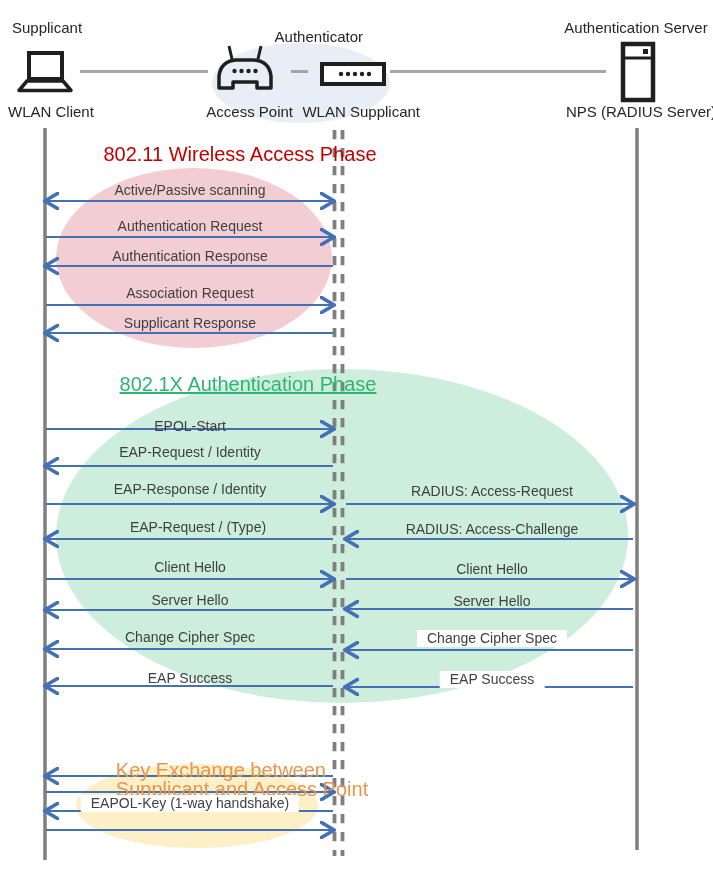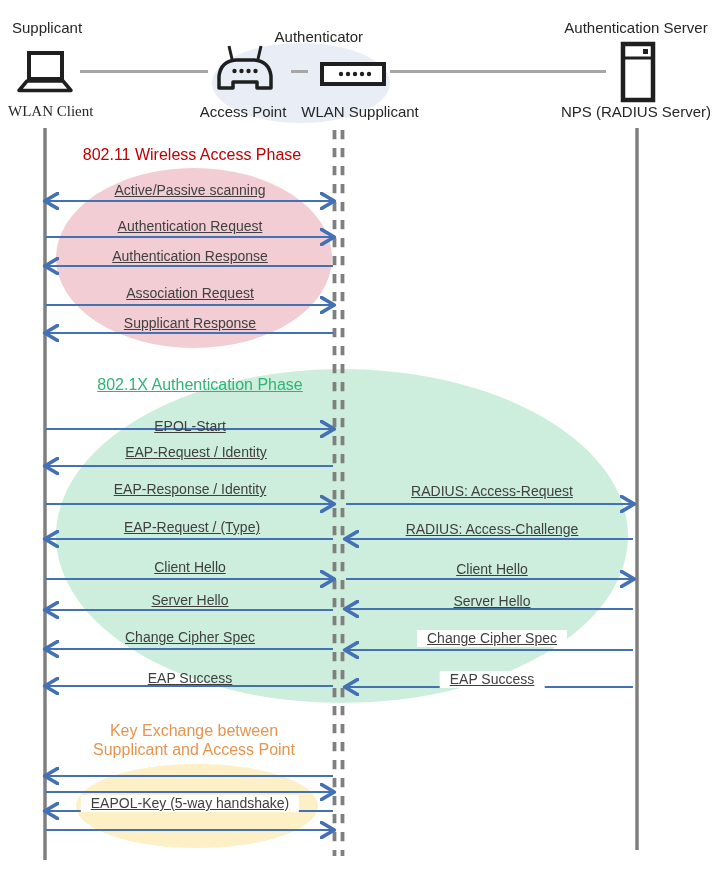--- a/index.html
+++ b/index.html
@@ -1,26 +1,26 @@
 <!DOCTYPE html>
 <html><head>
 <meta charset="utf-8">
 <style>
   html,body{margin:0;padding:0;background:#fff;}
   .canvas{position:relative;width:713px;height:875px;background:#ffffff;
           font-family:"Liberation Sans",sans-serif;overflow:hidden;}
   .role-label{position:absolute;font-size:15px;color:#262626;white-space:nowrap;}
-  .node-label{position:absolute;font-size:15px;color:#262626;white-space:nowrap;text-align:center;}
+  .node-label{position:absolute;font-size:15px;color:#262626;white-space:nowrap;text-align:right;}
   .connector{position:absolute;height:3px;background:#a6a6a6;}
   .top-ellipse{position:absolute;border-radius:50%;background:#e9edf6;}
   #diagram-svg{position:absolute;left:0;top:0;}
-  .phase-title{position:absolute;font-size:16px;font-weight:400;transform:translateX(-50%);
-               text-align:center;white-space:pre-line;line-height:19px;}
+  .phase-title{position:absolute;font-size:20px;font-weight:400;transform:translateX(-50%);
+               white-space:pre-line;line-height:19px;margin-left:48px;}
   .msg-label{position:absolute;font-size:14px;color:#3f3f3f;white-space:nowrap;
-             transform:translateX(-50%);line-height:17px;text-decoration:underline;}
+             transform:translateX(-50%);line-height:17px;}
   .msg-label.white-bg{background:#ffffff;padding:0 10px;}
   .icon-wrap{position:absolute;}
 </style>
 </head>
 <body>
 
 <div class="canvas">
 
   <div class="role-label" style="left:12px;top:19px;">Supplicant</div>
   <div class="role-label" style="left:243px;top:28px;width:120px;text-align:right;">Authenticator</div>
@@ -60,21 +60,21 @@
     </svg>
   </span>
   <span class="icon-wrap" style="left:620px;top:41px;">
     <svg width="36" height="62" viewBox="0 0 36 62">
       <rect x="3" y="3" width="30" height="56" fill="none" stroke="#1f1f1f" stroke-width="4.5"></rect>
       <line x1="5" y1="17" x2="31" y2="17" stroke="#1f1f1f" stroke-width="3"></line>
       <rect x="23" y="8" width="5" height="5" fill="#1f1f1f"></rect>
     </svg>
   </span>
 
-  <div class="node-label" style="left:8px;top:103px;text-align:left;font-family:Liberation Serif, serif;">WLAN Client</div>
+  <div class="node-label" style="left:8px;top:103px;text-align:left;">WLAN Client</div>
   <div class="node-label" style="left:193px;top:103px;width:100px;">Access Point</div>
   <div class="node-label" style="left:300px;top:103px;width:120px;">WLAN Supplicant</div>
   <div class="node-label" style="left:556px;top:103px;width:160px;">NPS (RADIUS Server)</div>
 
   <svg id="diagram-svg" width="713" height="875">
     <defs>
       <marker id="head" viewBox="0 0 10 10" refX="7.5" refY="5" markerWidth="8.5" markerHeight="8.5" orient="auto-start-reverse">
         <path d="M1 0.8 L8.2 5 L1 9.2" fill="none" stroke="#4470b4" stroke-width="2.1" stroke-linecap="round" stroke-linejoin="round"></path>
       </marker>
     </defs>
@@ -118,31 +118,31 @@
 
   <div id="labels-layer">
       <div class="phase-title" style="left: 192px; top: 145px; color: rgb(192, 0, 0);">802.11 Wireless Access Phase</div>
       <div class="msg-label" style="left: 190px; top: 182px;">Active/Passive scanning</div>
       <div class="msg-label" style="left: 190px; top: 218px;">Authentication Request</div>
       <div class="msg-label" style="left: 190px; top: 248px;">Authentication Response</div>
       <div class="msg-label" style="left: 190px; top: 285px;">Association Request</div>
       <div class="msg-label" style="left: 190px; top: 315px;">Supplicant Response</div>
       <div class="phase-title" style="left: 200px; top: 375px; color: rgb(46, 181, 115); text-decoration: underline;">802.1X Authentication Phase</div>
       <div class="msg-label" style="left: 190px; top: 418px;">EPOL-Start</div>
-      <div class="msg-label" style="left: 190px; top: 444px; margin-left: 6px;">EAP-Request / Identity</div>
+      <div class="msg-label" style="left: 190px; top: 444px;">EAP-Request / Identity</div>
       <div class="msg-label" style="left: 190px; top: 481px;">EAP-Response / Identity</div>
       <div class="msg-label" style="left: 492px; top: 483px;">RADIUS: Access-Request</div>
-      <div class="msg-label" style="left: 192px; top: 519px; text-align: right;">EAP-Request / (Type)</div>
+      <div class="msg-label" style="left: 198px; top: 519px; text-align: right;">EAP-Request / (Type)</div>
       <div class="msg-label" style="left: 492px; top: 521px;">RADIUS: Access-Challenge</div>
       <div class="msg-label" style="left: 190px; top: 559px;">Client Hello</div>
       <div class="msg-label" style="left: 492px; top: 561px;">Client Hello</div>
       <div class="msg-label" style="left: 190px; top: 592px;">Server Hello</div>
       <div class="msg-label" style="left: 492px; top: 593px;">Server Hello</div>
       <div class="msg-label" style="left: 190px; top: 629px;">Change Cipher Spec</div>
       <div class="msg-label white-bg" style="left: 492px; top: 630px;">Change Cipher Spec</div>
       <div class="msg-label" style="left: 190px; top: 670px;">EAP Success</div>
       <div class="msg-label white-bg" style="left: 492px; top: 671px;">EAP Success</div>
-      <div class="phase-title" style="left: 194px; top: 721px; color: rgb(231, 149, 78);">Key Exchange between
+      <div class="phase-title" style="left: 194px; top: 761px; color: rgb(231, 149, 78);">Key Exchange between
 Supplicant and Access Point</div>
-      <div class="msg-label white-bg" style="left: 190px; top: 795px;">EAPOL-Key (5-way handshake)</div>
+      <div class="msg-label white-bg" style="left: 190px; top: 795px;">EAPOL-Key (1-way handshake)</div>
     </div>
 
 </div>
 
 </body></html>

